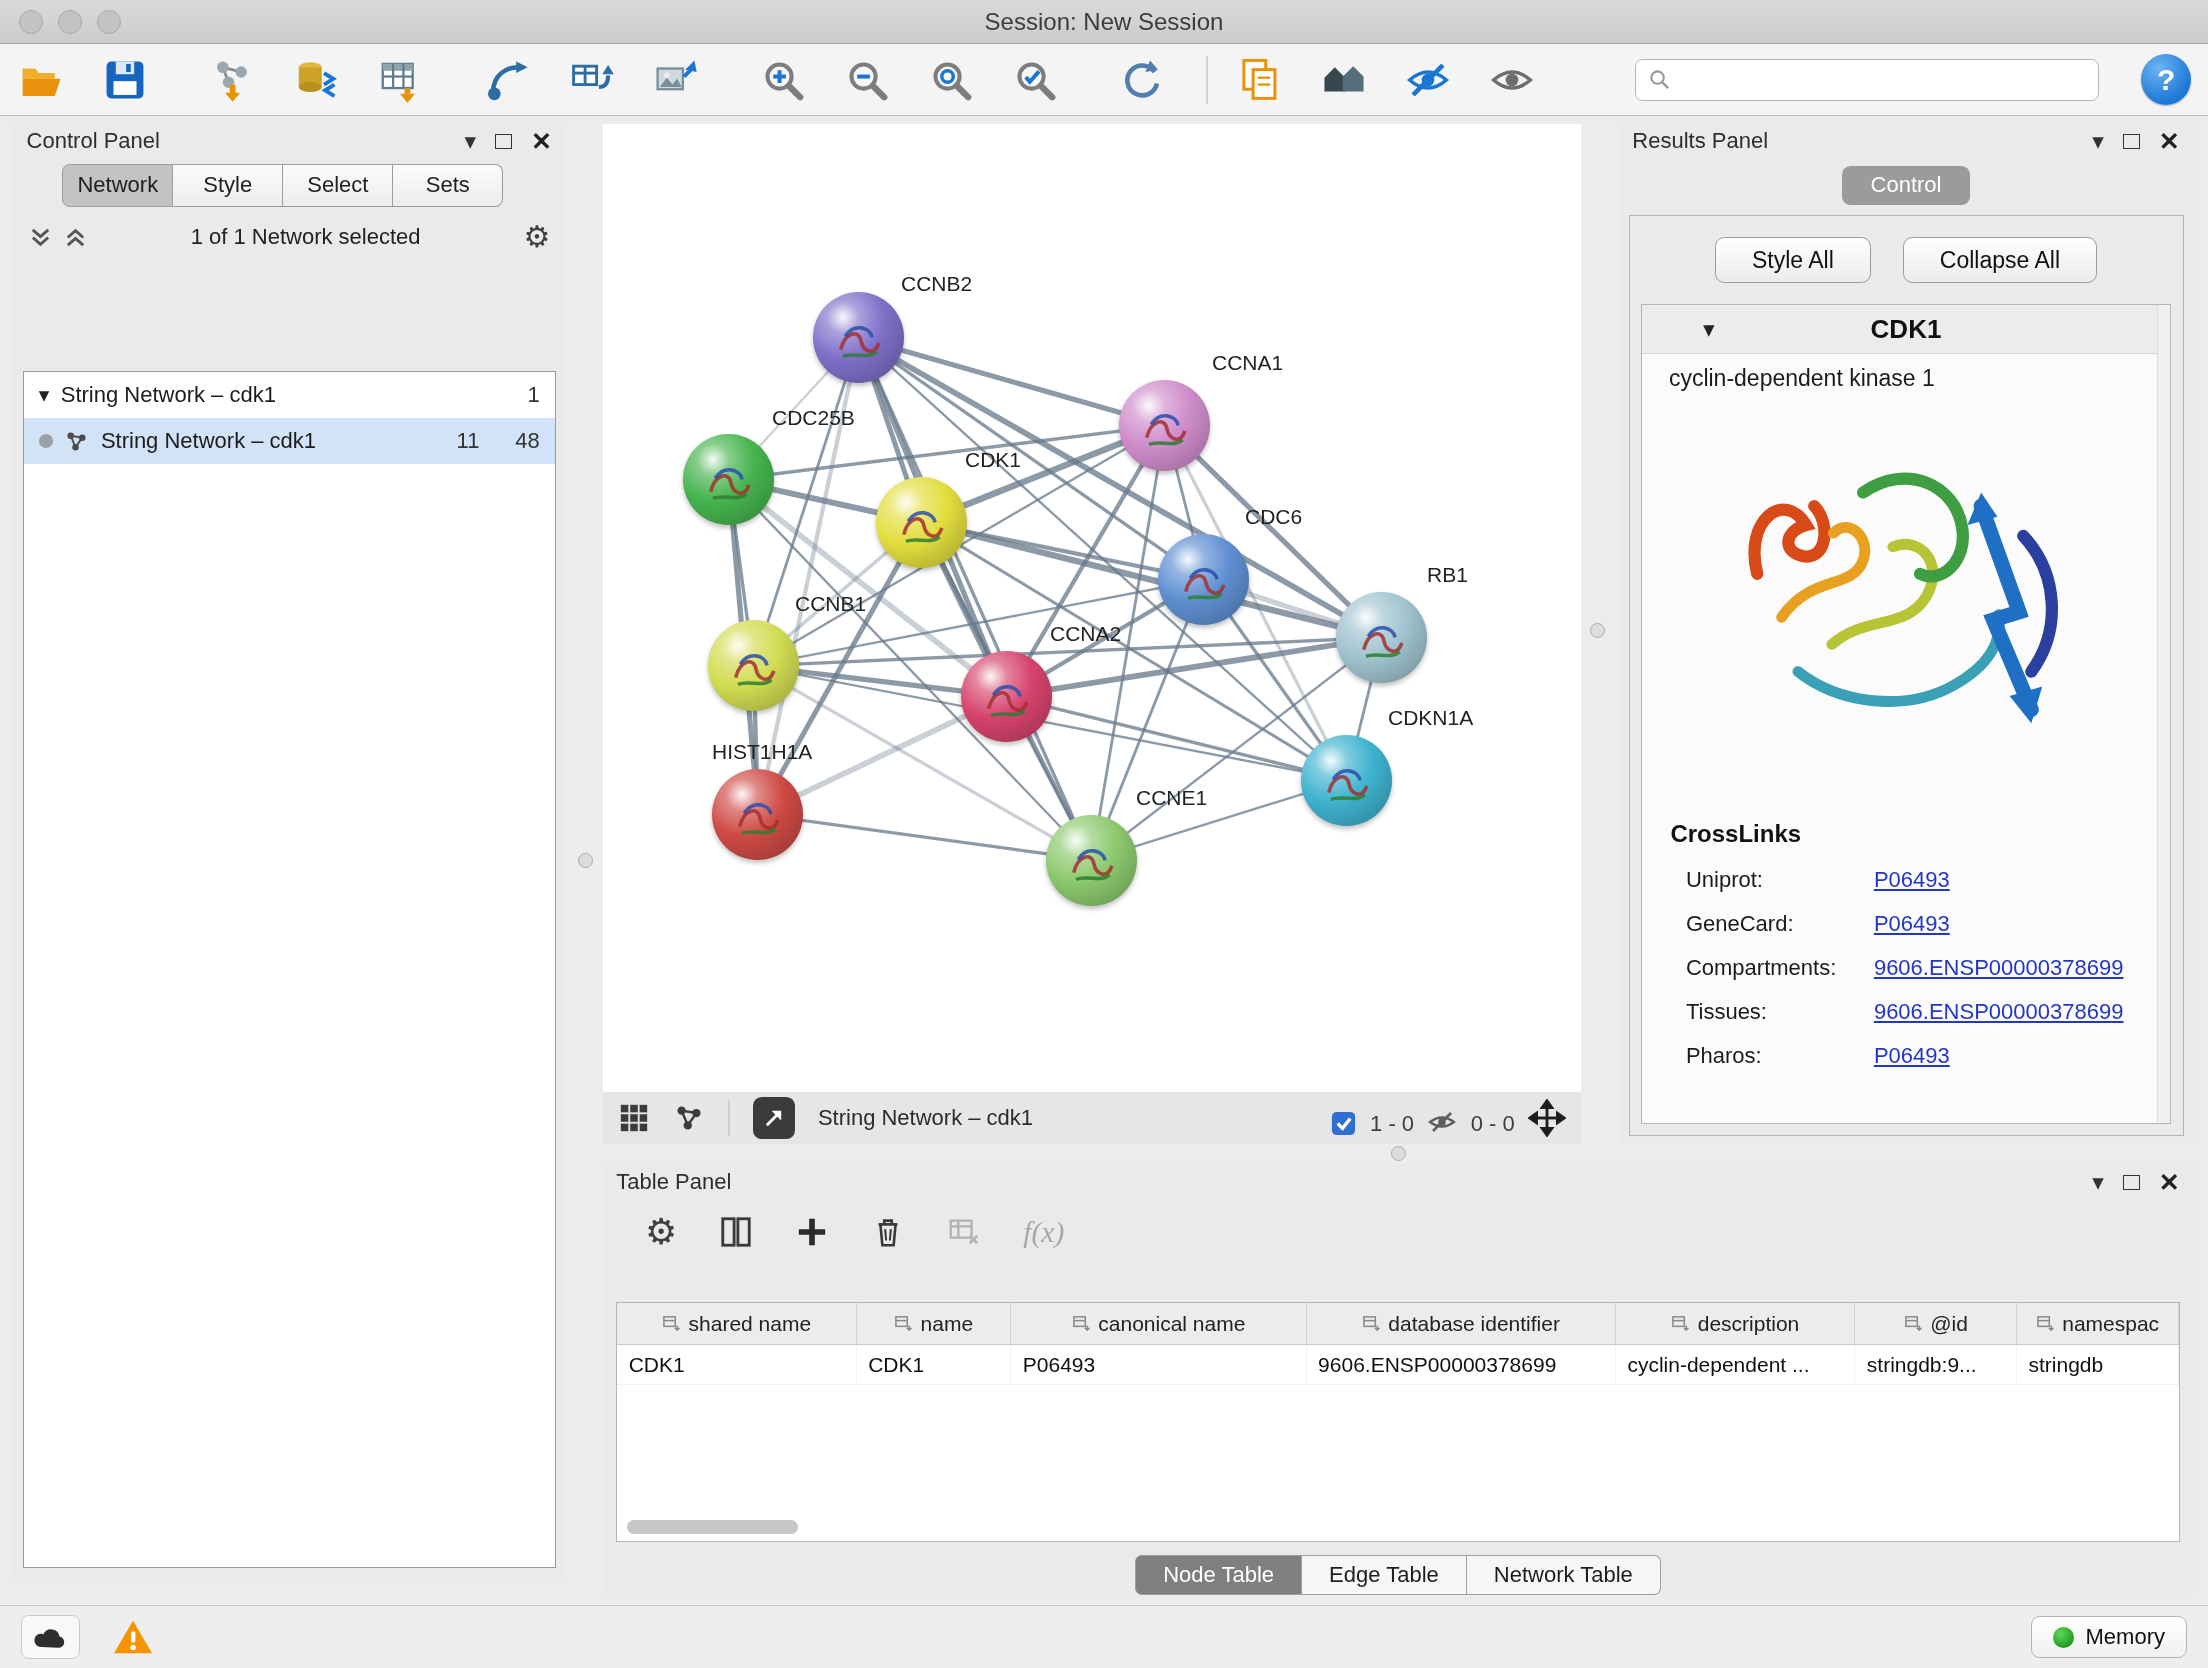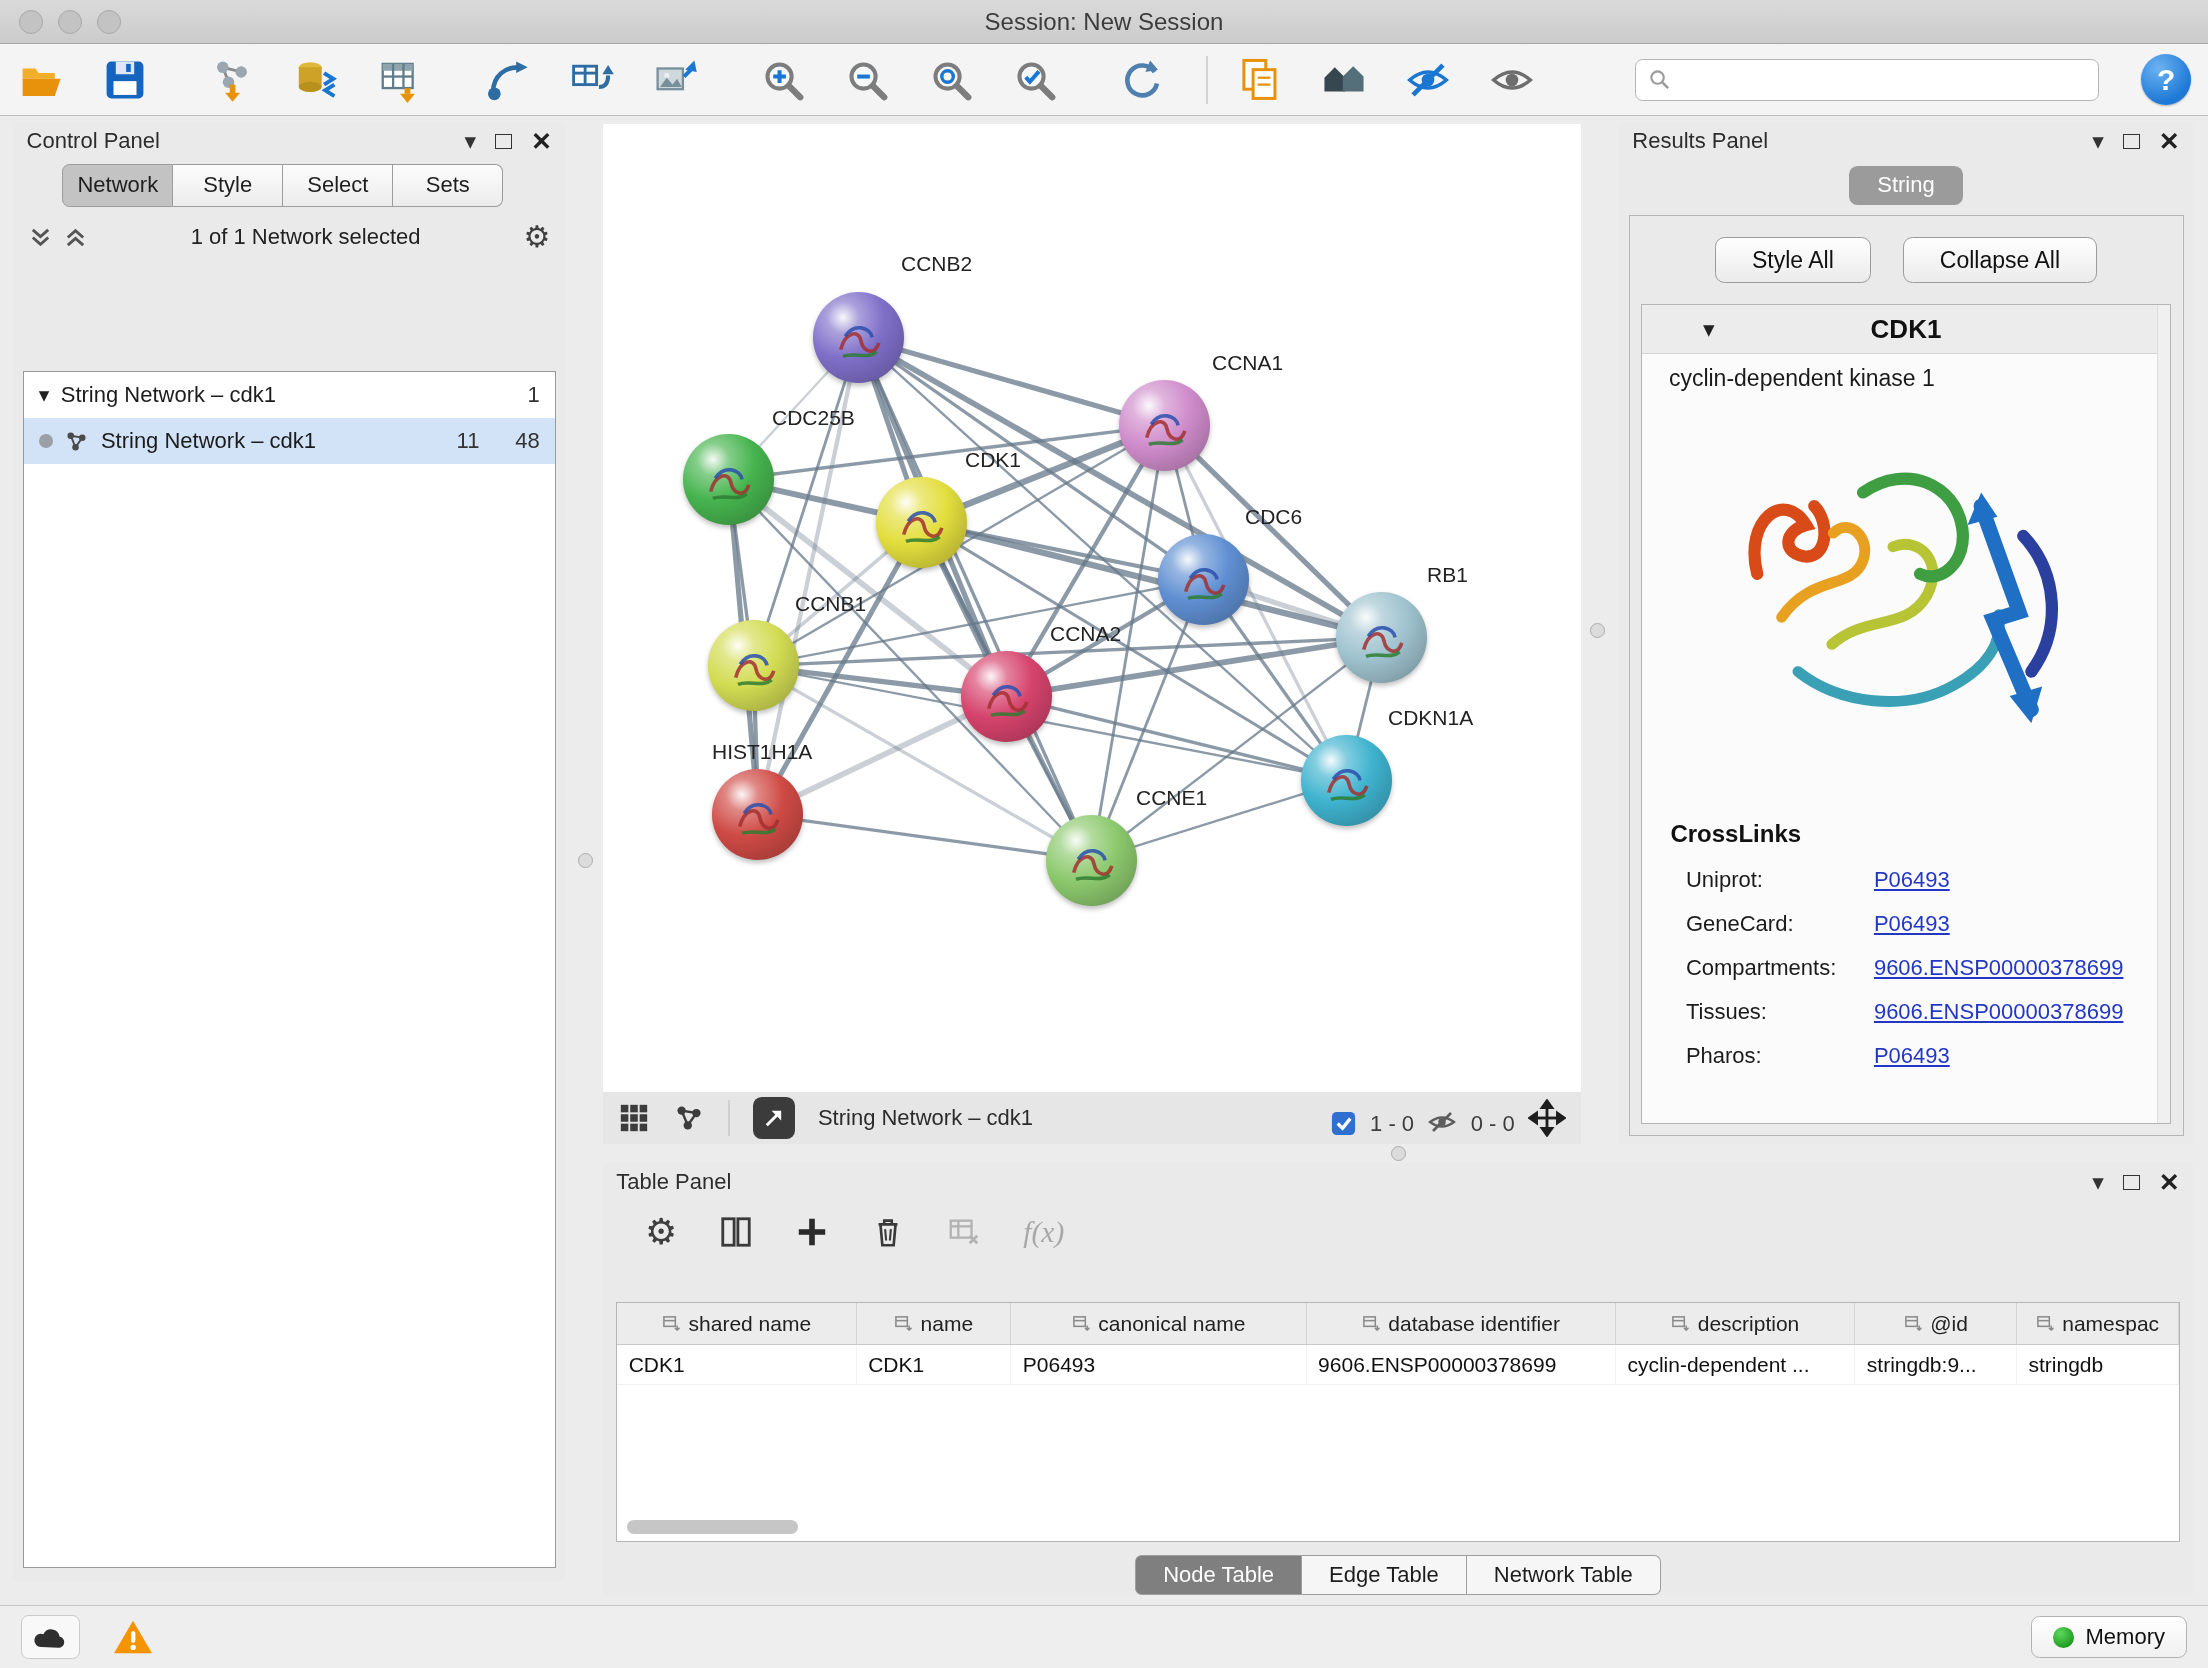--- a/index.html
+++ b/index.html
@@ -363,21 +363,21 @@
         <line x1="782" y1="690" x2="514" y2="774" stroke="#66788a" stroke-width="2.5" stroke-opacity="0.75"></line>
         <line x1="163" y1="726" x2="514" y2="774" stroke="#66788a" stroke-width="3.5" stroke-opacity="0.75"></line>
       </svg>
       <div class="ball" style="left: 210px; top: 168px; background: radial-gradient(circle at 33% 28%, rgba(255, 255, 255, 0.95) 0%, rgba(255, 255, 255, 0.35) 18%, rgba(255, 255, 255, 0) 46%, rgba(0, 0, 0, 0.3) 100%), rgb(127, 111, 201);">
         <svg class="ball-squiggle" viewBox="0 0 60 60">
     <path d="M14 38 C18 22 30 20 32 30 S44 44 48 32" stroke="#a33030" stroke-width="3.2" fill="none" opacity="0.85"></path>
     <path d="M18 26 C26 14 40 18 42 27" stroke="#2a4fae" stroke-width="3.2" fill="none" opacity="0.85"></path>
     <path d="M16 44 C26 40 38 47 46 40" stroke="#2f7d32" stroke-width="3.2" fill="none" opacity="0.85"></path>
   </svg>
       </div>
-      <div class="node-label" style="left: 298px; top: 128px;">CCNB2</div>
+      <div class="node-label" style="left: 298px; top: 148px;">CCNB2</div>
       <div class="ball" style="left: 516px; top: 256px; background: radial-gradient(circle at 33% 28%, rgba(255, 255, 255, 0.95) 0%, rgba(255, 255, 255, 0.35) 18%, rgba(255, 255, 255, 0) 46%, rgba(0, 0, 0, 0.3) 100%), rgb(207, 140, 203);">
         <svg class="ball-squiggle" viewBox="0 0 60 60">
     <path d="M14 38 C18 22 30 20 32 30 S44 44 48 32" stroke="#a33030" stroke-width="3.2" fill="none" opacity="0.85"></path>
     <path d="M18 26 C26 14 40 18 42 27" stroke="#2a4fae" stroke-width="3.2" fill="none" opacity="0.85"></path>
     <path d="M16 44 C26 40 38 47 46 40" stroke="#2f7d32" stroke-width="3.2" fill="none" opacity="0.85"></path>
   </svg>
       </div>
       <div class="node-label" style="left: 609px; top: 227px;">CCNA1</div>
       <div class="ball" style="left: 80px; top: 310px; background: radial-gradient(circle at 33% 28%, rgba(255, 255, 255, 0.95) 0%, rgba(255, 255, 255, 0.35) 18%, rgba(255, 255, 255, 0) 46%, rgba(0, 0, 0, 0.3) 100%), rgb(70, 180, 78);">
         <svg class="ball-squiggle" viewBox="0 0 60 60">
@@ -514,21 +514,21 @@
 
   <div class="panel rp">
     <div class="panel-header">
       <span>Results Panel</span>
       <span class="win-controls">
         <span class="wc-caret">▾</span>
         <span class="wc-float"></span>
         <span class="wc-close">✕</span>
       </span>
     </div>
-    <div class="string-pill">String</div>
+    <div class="string-pill">Control</div>
     <div class="rp-outer">
       <div class="rp-buttons">
         <div class="rp-btn">Style All</div>
         <div class="rp-btn">Collapse All</div>
       </div>
       <div class="entry">
         <div class="entry-header">
           <span class="entry-caret">▾</span>
           <span class="entry-gene">CDK1</span>
         </div>

